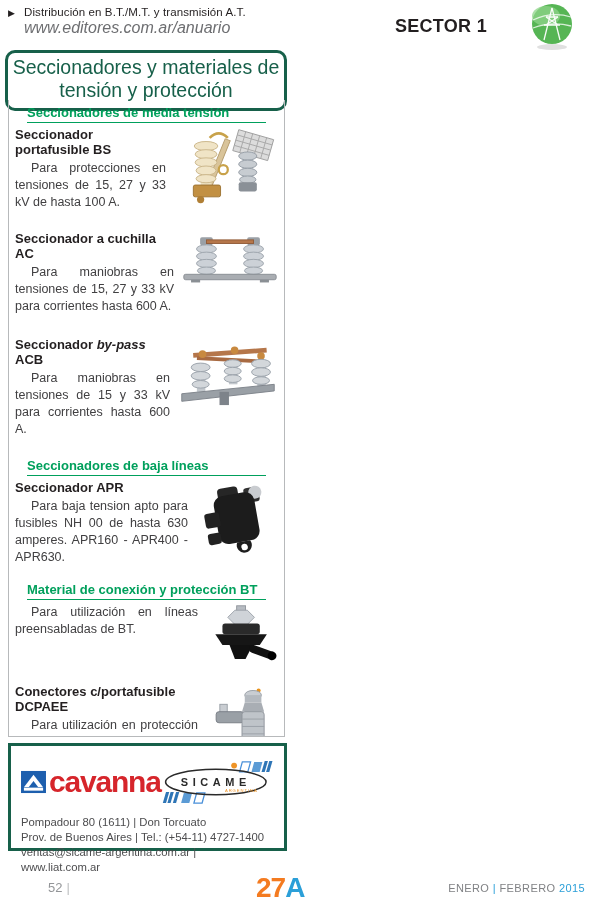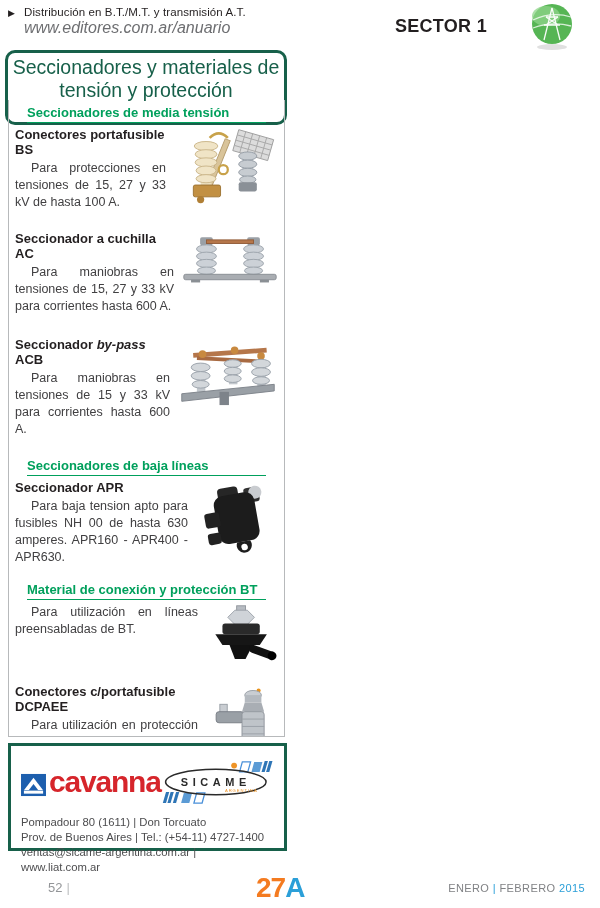--- a/index.html
+++ b/index.html
@@ -13,21 +13,21 @@
   .topbar-text { position:absolute; left:16px; top:-2px; }
   .cat  { font-size:11.5px; color:#231f20; letter-spacing:.1px; }
   .url  { font-size:16px; font-style:italic; color:#6d6e71; margin-top:1px; }
   .sector { position:absolute; right:101px; top:8px; font-size:18px; font-weight:bold;
             color:#231f20; letter-spacing:.3px; }
   .globe { position:absolute; right:13px; top:-6px; }
 
   
   .title-box { position:absolute; left:5px; top:50px; width:282px;
                border:3px solid #17604a; border-radius:10px; background:#fff;
-               padding:3px 2px 20px; text-align:center; color:#17604a;
+               padding:3px 2px 6px; text-align:center; color:#17604a;
                font-size:19.5px; line-height:1.17; }
 
   
   .column { position:absolute; left:8px; top:100px; width:277px; height:637px;
             border:1px solid #b7b9bb; border-top:none;
             padding:5px 6px 0 6px; overflow:hidden; }
   .group-heading { font-size:13px; font-weight:bold; color:#00a05c;
                    border-bottom:1px solid #00a05c; padding-bottom:2px; margin:0 12px 4px; }
   .product { display:flow-root; }
   .product h3 { font-size:13px; font-weight:bold; color:#231f20; margin:0 0 3px; }
@@ -40,21 +40,21 @@
   .pb-acb    { min-height:72px; margin-bottom:20px; }
   .pb-apr    { min-height:82px; margin-bottom:16px; }
   .pb-ttd    { min-height:62px; margin-bottom:12px; }
   .pb-dcpaee { min-height:78px; margin-bottom:8px;  }
 
   
   .ad-box { position:absolute; left:8px; top:743px; width:279px; height:108px;
             border:3px solid #17604a; background:#fff; padding:8px 10px 6px; }
   .ad-logos { display:flex; align-items:center; justify-content:space-between;
               height:52px; margin-top:2px; }
-  .cavanna { display:flex; align-items:flex-end; gap:3px; }
+  .cavanna { display:flex; align-items:center; gap:3px; }
   .cavanna-name { font-size:30px; font-weight:bold; color:#d6252b;
                   letter-spacing:-1.2px; line-height:1; }
   .ad-address { margin-top:7px; font-size:11.3px; color:#4d4d4f; line-height:1.34; }
 
   
   .page-footer { position:absolute; left:0; right:0; top:872px; height:32px; }
   .page-num { position:absolute; left:48px; top:8px; font-size:13px; color:#939598; }
   .page-num .bar { color:#bcbec0; margin-left:4px; }
   .mag-logo { position:absolute; left:256px; top:0; font-size:28px; font-weight:bold;
               letter-spacing:-1px; }
@@ -115,21 +115,21 @@
         <rect x="28" y="16" width="12" height="50" fill="#ece0c0"></rect>
         <ellipse cx="34" cy="21" rx="13" ry="5" fill="#f0e4c6" stroke="#c9b488"></ellipse>
         <ellipse cx="34" cy="30" rx="12" ry="5" fill="#f0e4c6" stroke="#c9b488"></ellipse>
         <ellipse cx="34" cy="39" rx="12" ry="5" fill="#f0e4c6" stroke="#c9b488"></ellipse>
         <ellipse cx="34" cy="48" rx="11" ry="5" fill="#f0e4c6" stroke="#c9b488"></ellipse>
         <ellipse cx="34" cy="57" rx="11" ry="4.5" fill="#f0e4c6" stroke="#c9b488"></ellipse>
         <circle cx="53" cy="47" r="5" stroke="#c8a24a" stroke-width="2.5" fill="none"></circle>
         <rect x="20" y="64" width="30" height="13" rx="2" fill="#c29043" stroke="#9a7130"></rect>
         <circle cx="28" cy="80" r="4" fill="#b07f35"></circle>
       </svg>
-      <h3>Conectores portafusible BS</h3>
+      <h3>Seccionador portafusible BS</h3>
       <p>Para protecciones en tensiones de 15, 27 y 33 kV de hasta 100 A.</p>
     </div>
 
     <div class="product pb-ac">
       <svg class="photo" width="96" height="54" viewBox="0 0 106 56">
         <rect x="20" y="5" width="14" height="9" rx="2" fill="#9aa0a6"></rect>
         <rect x="72" y="5" width="14" height="9" rx="2" fill="#9aa0a6"></rect>
         <rect x="27" y="8" width="52" height="4" fill="#b5764a" stroke="#8f5a36"></rect>
         <rect x="22" y="14" width="10" height="32" fill="#b7bcc2"></rect>
         <rect x="74" y="14" width="10" height="32" fill="#b7bcc2"></rect>

